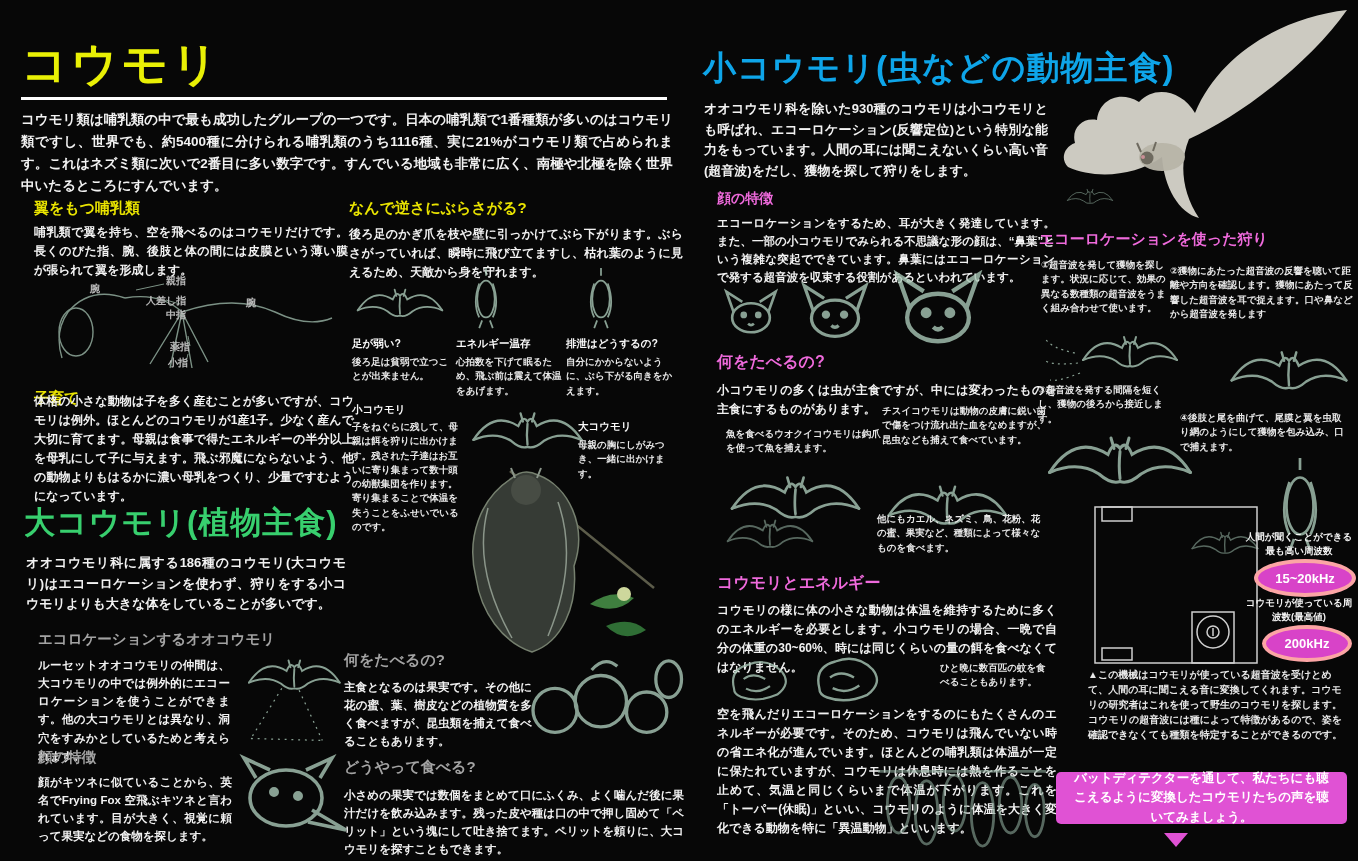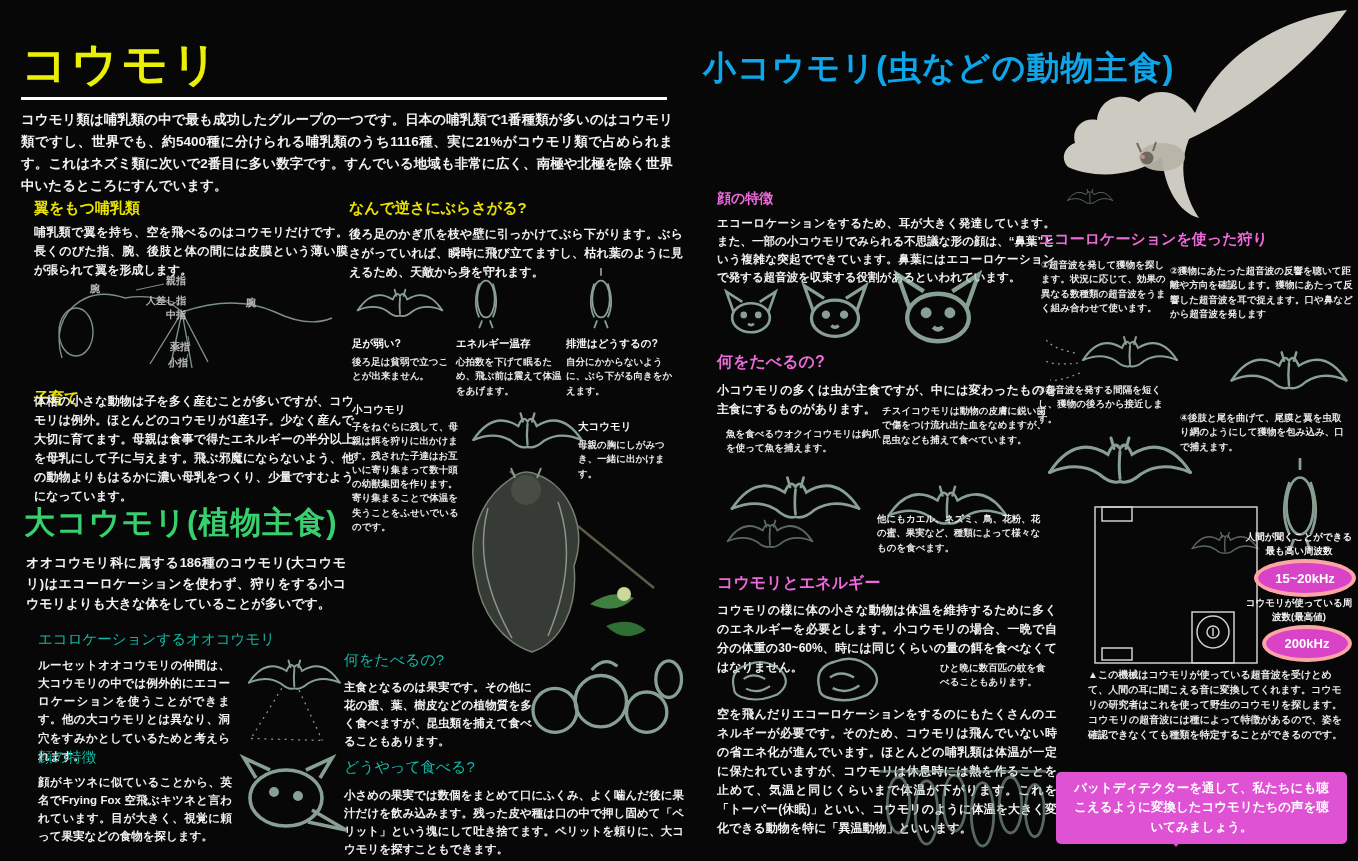--- a/index.html
+++ b/index.html
@@ -3,21 +3,21 @@
 <meta charset="utf-8">
 <style>
   html,body{margin:0;padding:0;background:#000;}
   #poster{position:relative;width:1358px;height:861px;background:#070707;overflow:hidden;
     font-family:"Liberation Sans","DejaVu Sans",sans-serif;color:#f0f0f0;}
   .abs{position:absolute;}
   .ttl-yellow{color:#e9f005;font-weight:900;font-size:46px;letter-spacing:3px;}
   .ttl-green{color:#38cf6e;font-weight:900;font-size:31px;letter-spacing:1px;}
   .ttl-magenta{color:#0ea5e9;font-weight:900;font-size:33px;letter-spacing:1px;}
   .h-yellow{color:#eae400;font-weight:800;font-size:15px;}
-  .h-green{color:#14b8a6;font-weight:400;font-size:15px;}
+  .h-green{color:#a3a3a3;font-weight:700;font-size:15px;}
   .h-magenta{color:#ef6adc;font-weight:800;font-size:15px;}
   .body{color:#f2f2f2;font-weight:700;font-size:12px;line-height:1.58;text-align:justify;}
   .intro{font-size:13.5px;line-height:1.64;}
   .cap{color:#e8e8e8;font-weight:700;font-size:9.5px;line-height:1.5;}
   .cap-t{color:#fafafa;font-weight:800;font-size:10.5px;}
   .rule{background:#fdfdfd;height:3px;}
   .sk{color:#a9c7b6;opacity:.8;}
   .sk-dim{color:#8da99a;opacity:.6;}
   svg text{font-family:"Liberation Sans","DejaVu Sans",sans-serif;}
   .dlabel{font-size:10px;fill:#e6e6e6;font-weight:700;}
@@ -170,20 +170,21 @@
   <div class="abs h-green" style="left:344px;top:651px;">何をたべるの?</div>
   <div class="abs body" style="left:344px;top:678px;width:188px;font-size:11.5px;">主食となるのは果実です。その他に花の蜜、葉、樹皮などの植物質を多く食べますが、昆虫類を捕えて食べることもあります。</div>
   <svg class="abs sk" style="left:522px;top:650px;width:165px;height:95px;" viewBox="0 0 90 50">
       <use href="#fruit-pile"></use>
     </svg>
 
   <div class="abs h-green" style="left:344px;top:758px;">どうやって食べる?</div>
   <div class="abs body" style="left:344px;top:786px;width:340px;font-size:11.5px;">小さめの果実では数個をまとめて口にふくみ、よく噛んだ後に果汁だけを飲み込みます。残った皮や種は口の中で押し固めて「ペリット」という塊にして吐き捨てます。ペリットを頼りに、大コウモリを探すこともできます。</div>
 
   <div class="abs ttl-magenta" style="left:703px;top:46px;">小コウモリ(虫などの動物主食)</div>
+  <div class="abs body" style="left:704px;top:99px;width:344px;font-size:13px;">オオコウモリ科を除いた930種のコウモリは小コウモリとも呼ばれ、エコーロケーション(反響定位)という特別な能力をもっています。人間の耳には聞こえないくらい高い音(超音波)をだし、獲物を探して狩りをします。</div>
 
   <svg class="abs" style="left:1012px;top:5px;width:340px;height:228px;" viewBox="0 0 340 228">
     <path d="M335,5 C272,12 208,48 183,108 C170,85 142,80 127,97 C107,85 87,95 85,115 C70,112 59,124 63,138 C52,142 48,154 56,162 C82,174 122,172 150,152 C152,182 167,208 187,213 C170,188 167,158 177,134 C227,112 298,58 335,5 Z" fill="#dcd9d0" opacity="0.93"></path>
     <ellipse cx="150" cy="152" rx="23" ry="14" fill="#b7b4a8" opacity="0.95"></ellipse>
     <circle cx="135" cy="153" r="6.5" fill="#6e6a5f"></circle>
     <circle cx="131" cy="152" r="2" fill="#c98f96"></circle>
     <path d="M129,147 l-4,-9 M141,146 l3,-9" stroke="#6e6a5f" stroke-width="2" fill="none"></path>
   </svg>
   <svg class="abs sk-dim" style="left:1066px;top:180px;width:48px;height:34px;" viewBox="0 0 100 60">
       <use href="#bat-spread" transform="translate(0,5)"></use>
@@ -264,16 +265,16 @@
     </g>
   </svg>
 
   <div class="abs freq-label" style="left:1242px;top:530px;width:114px;">人間が聞くことができる最も高い周波数</div>
   <div class="abs oval" style="left:1254px;top:559px;width:94px;height:30px;">15~20kHz</div>
   <div class="abs freq-label" style="left:1242px;top:596px;width:114px;">コウモリが使っている周波数(最高値)</div>
   <div class="abs oval" style="left:1262px;top:625px;width:82px;height:29px;">200kHz</div>
 
   <div class="abs cap" style="left:1088px;top:667px;width:258px;font-size:10px;">▲この機械はコウモリが使っている超音波を受けとめて、人間の耳に聞こえる音に変換してくれます。コウモリの研究者はこれを使って野生のコウモリを探します。コウモリの超音波には種によって特徴があるので、姿を確認できなくても種類を特定することができるのです。</div>
 
-  <div class="abs banner" style="left:1056px;top:772px;width:291px;height:72px;">バットディテクターを通して、私たちにも聴こえるように変換したコウモリたちの声を聴いてみましょう。</div>
+  <div class="abs banner" style="left:1056px;top:772px;width:291px;height:52px;">バットディテクターを通して、私たちにも聴こえるように変換したコウモリたちの声を聴いてみましょう。</div>
   <div class="abs tri-down" style="left:1164px;top:833px;"></div>
 
 </div>
 
 </body></html>

